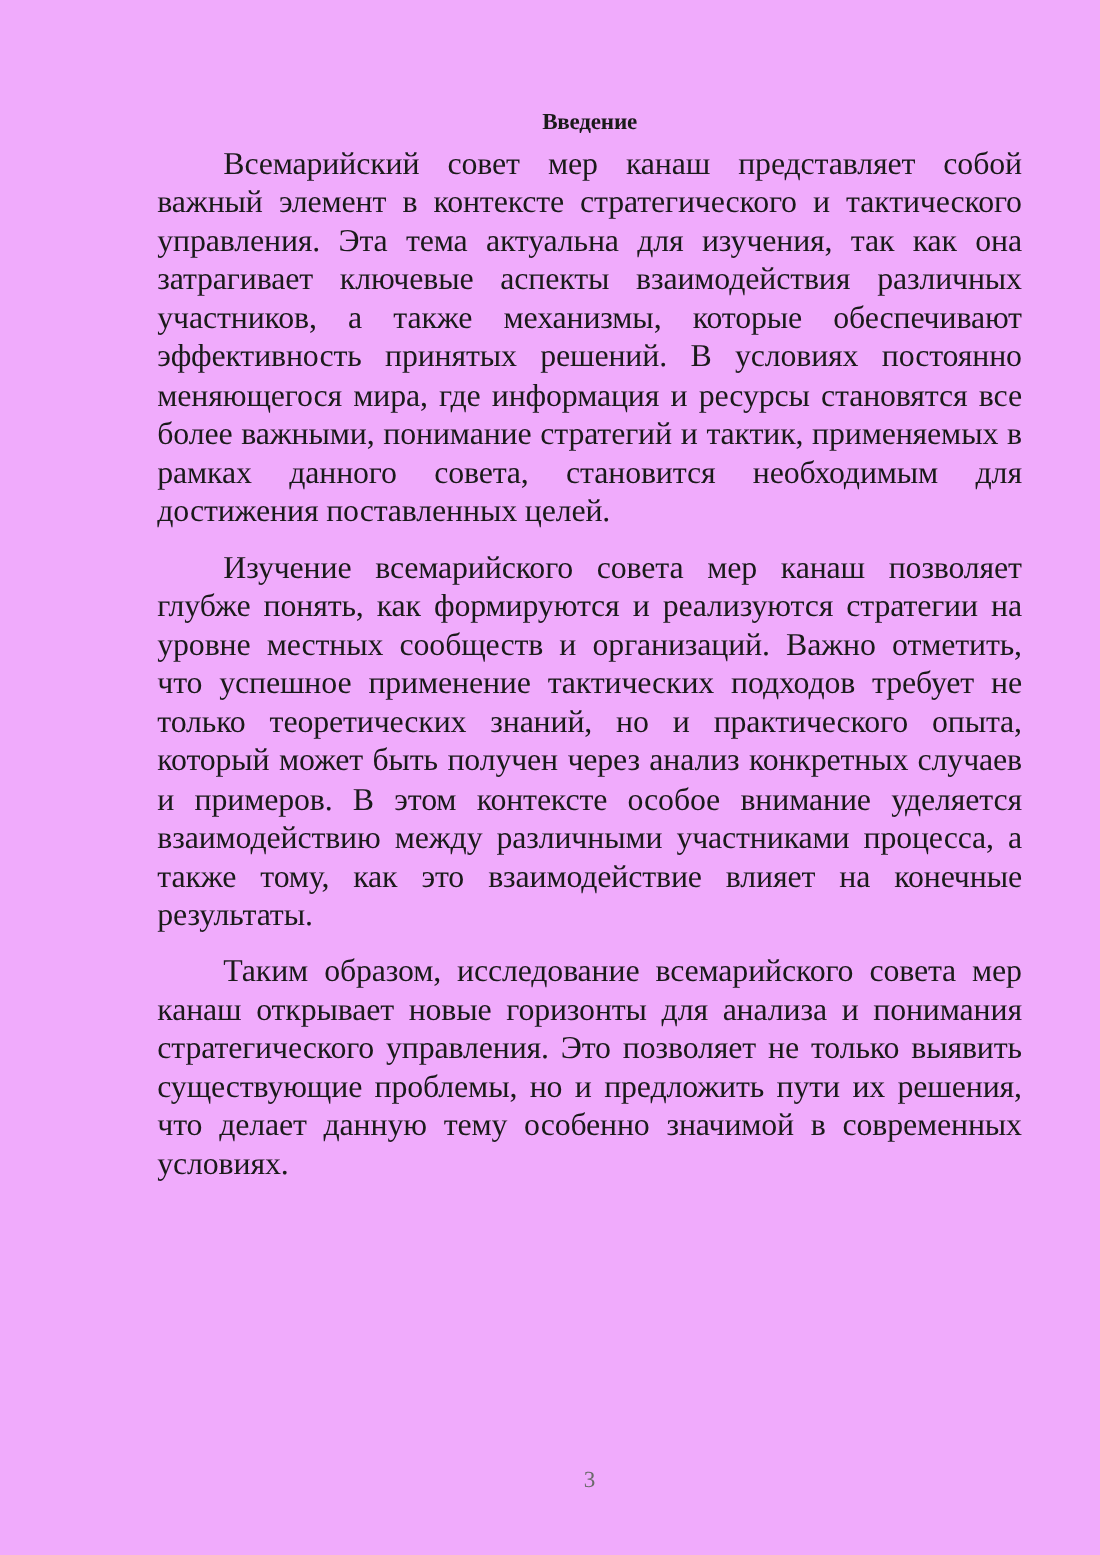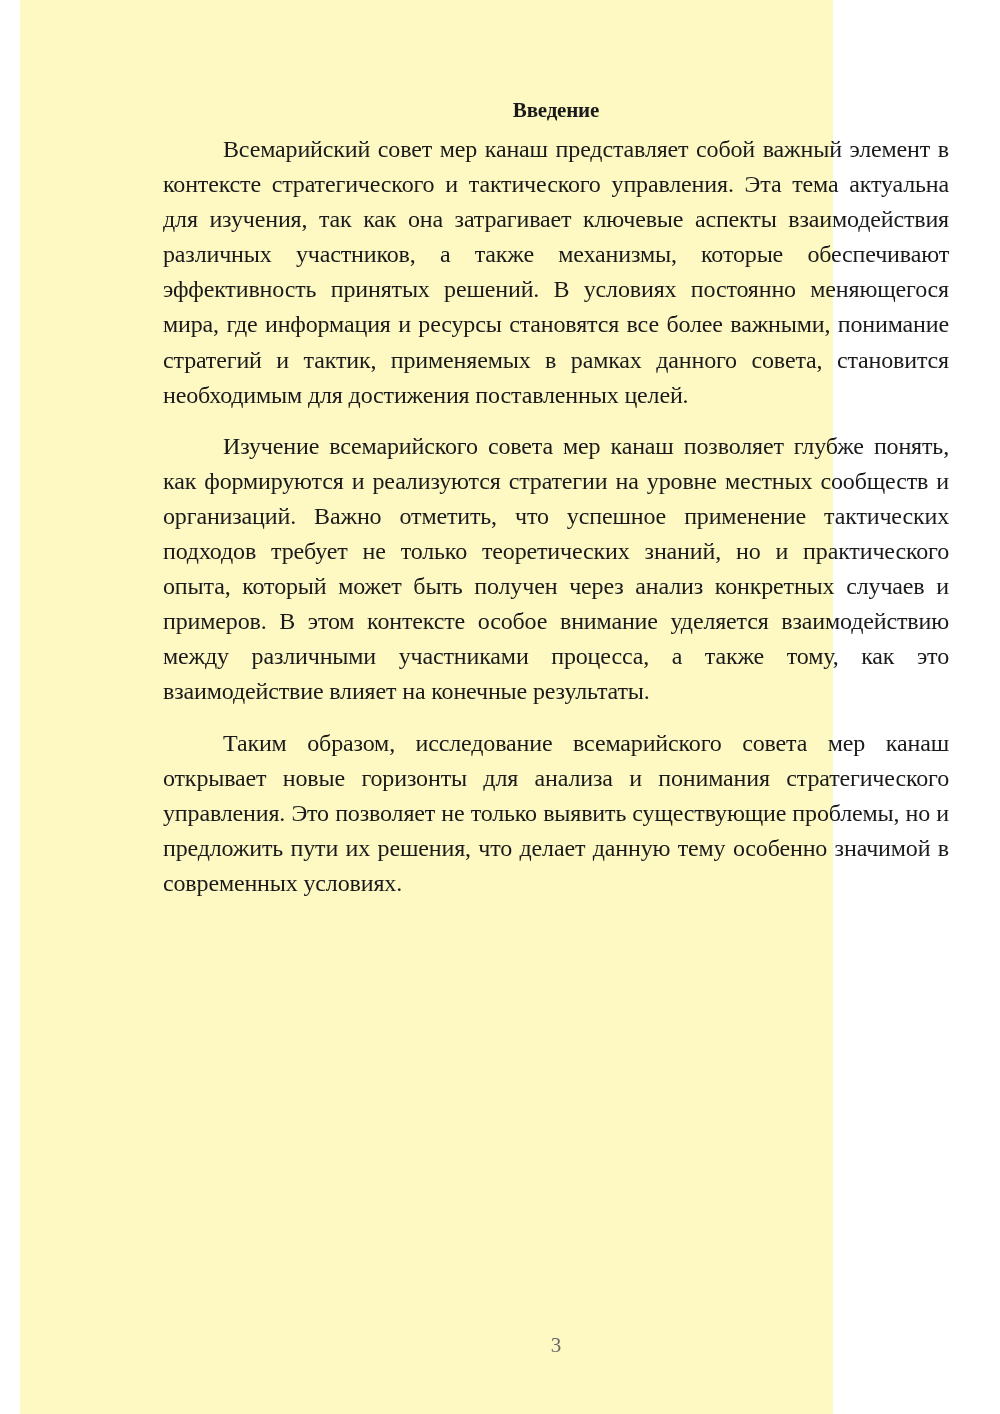--- a/index.html
+++ b/index.html
@@ -11,42 +11,41 @@
       width: 1000px;
       height: 1414px;
       position: relative;
       overflow: hidden;
       font-family: "Liberation Serif", "DejaVu Serif", serif;
       color: #1a1a1a;
     }
     .page {
       position: absolute;
       left: 0; top: 0;
-      width: 813px;
+      width: 1000px;
       height: 1414px;
-      background: #fef9c3;
-      margin-left: 20px;
+      background: #f0abfc;
     }
     .content {
       position: absolute;
       left: 143px;
       top: 92px;
       width: 786px;
     }
     .heading {
       text-align: center;
       font-weight: bold;
       font-size: 21px;
       line-height: 36px;
       margin: 0 0 4px 0;
       letter-spacing: -0.2px;
       padding-left: 0;
     }
     .para {
-      font-size: 24px;
+      font-size: 29px;
       line-height: 35.1px;
       text-align: justify;
       text-indent: 60px;
       margin: 0 0 16px 0;
       letter-spacing: -0.15px;
       word-spacing: 0px;
     }
     .page-number {
       position: absolute;
       top: 1333px;

